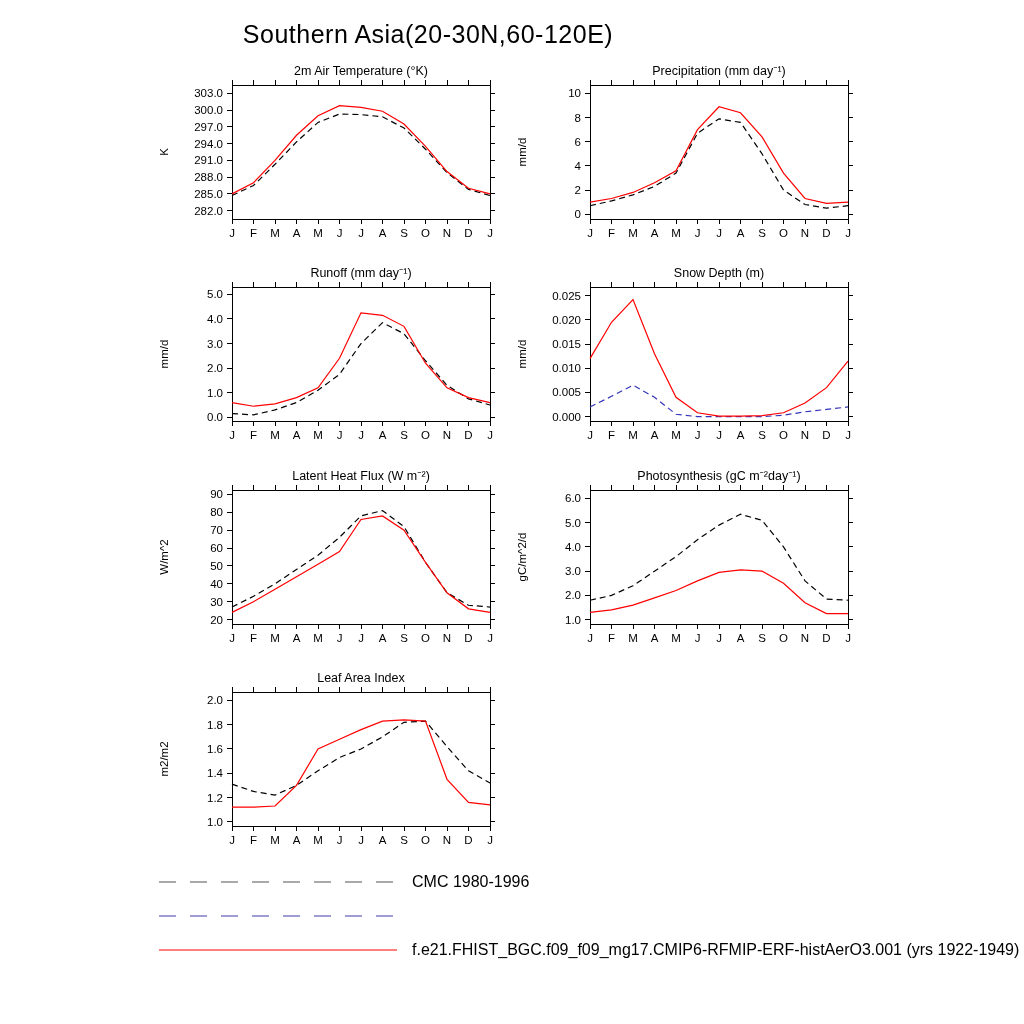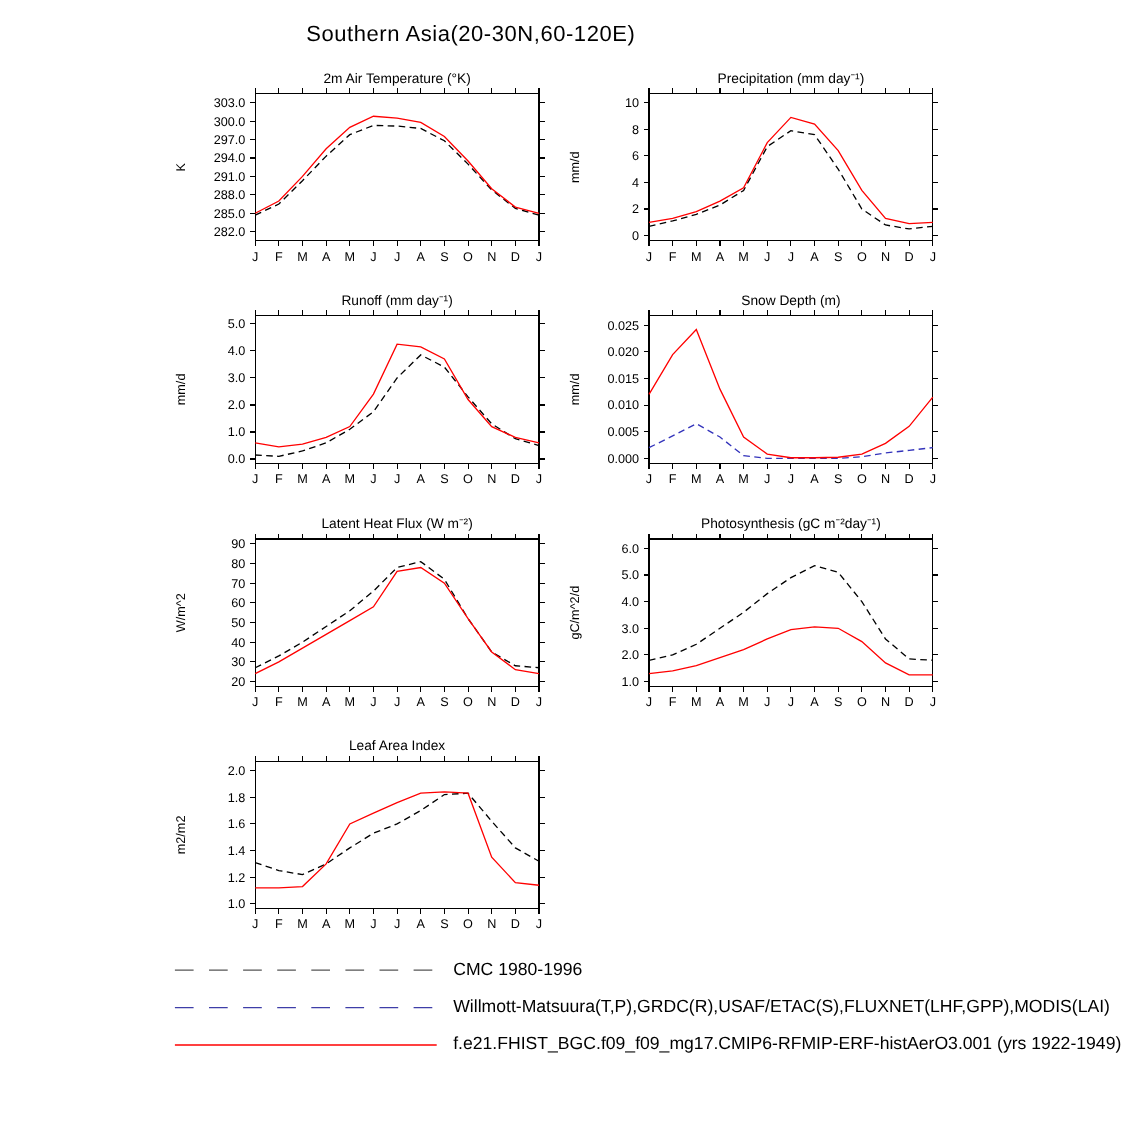--- a/index.html
+++ b/index.html
@@ -1,19 +1,19 @@
 <!DOCTYPE html>
 <html><head>
 <meta charset="utf-8">
 <style>
   html,body{margin:0;padding:0;background:#ffffff;}
   #canvas{position:relative;width:1024px;height:1024px;background:#ffffff;overflow:hidden;
           font-family:"Liberation Sans", sans-serif;color:#000;}
   .main-title{position:absolute;top:20px;left:0;width:856px;text-align:center;
-              font-size:20px;letter-spacing:0.5px;}
+              font-size:25px;letter-spacing:0.5px;}
   .chart{position:absolute;width:372px;height:190px;}
   .chart svg{display:block;}
   .tick{font:11.5px "Liberation Sans", sans-serif;fill:#000;}
   .ptitle{font:12.5px "Liberation Sans", sans-serif;fill:#000;}
   
   #p0{left:136px;top:61px;}   #p1{left:494px;top:61px;}
   #p2{left:136px;top:263px;}  #p3{left:494px;top:263px;}
   #p4{left:136px;top:466px;}  #p5{left:494px;top:466px;}
   #p6{left:136px;top:668px;}
   .legend{position:absolute;left:158px;top:876px;}
@@ -520,21 +520,20 @@
     <div class="legend-row">
       <svg width="240" height="12">
           <line x1="1" y1="6" x2="239" y2="6" stroke-width="1.2" stroke="#555555" stroke-dasharray="17,14"></line>
         </svg>
       <span class="legend-label">CMC 1980-1996</span>
     </div>
     <div class="legend-row">
       <svg width="240" height="12">
           <line x1="1" y1="6" x2="239" y2="6" stroke-width="1.2" stroke="#3e3ea8" stroke-dasharray="17,14"></line>
         </svg>
-      <span class="legend-label">Willmott-Matsuura(T,P),GRDC(R),USAF/ETAC(S),FLUXNET(LHF,GPP),MODIS(LAI)</span>
     </div>
     <div class="legend-row">
       <svg width="240" height="12">
           <line x1="1" y1="6" x2="239" y2="6" stroke-width="1.2" stroke="#ff0000"></line>
         </svg>
       <span class="legend-label">f.e21.FHIST_BGC.f09_f09_mg17.CMIP6-RFMIP-ERF-histAerO3.001 (yrs 1922-1949)</span>
     </div>
   </div>
 
 </div>

